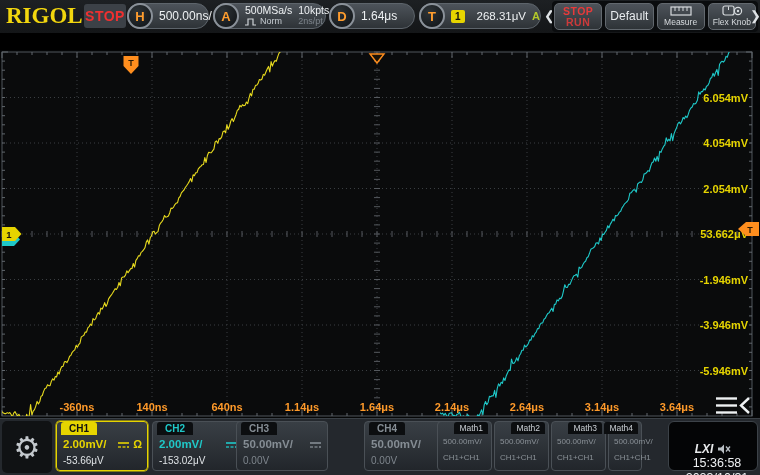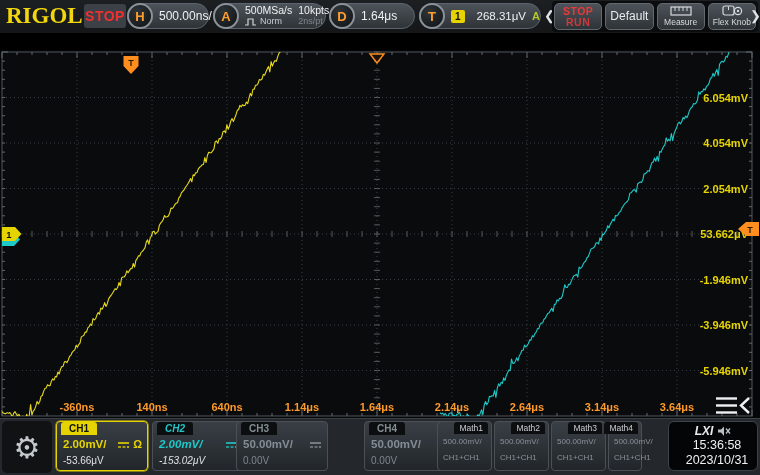--- a/index.html
+++ b/index.html
@@ -50,21 +50,21 @@
   .chtab.on{background:#e6d400;color:#111 !important;}
   .chrow1{position:absolute;left:6px;right:5px;top:16px;display:flex;align-items:center;font-size:11.5px;font-weight:bold;}
   .chrow1 .sp{flex:1;}
   .chrow2{position:absolute;left:6px;top:33px;font-size:10px;color:#dfe3e6;}
   .ohm{font-size:11px;font-weight:bold;margin-left:3px;}
   .mtab{position:absolute;right:3px;top:0;padding:0 5px;height:12px;line-height:12px;font-size:8.5px;
         color:#c9ced3;background:#0c0e10;border-radius:3px 3px 0 0;}
   .mrow1{position:absolute;left:5px;top:15px;font-size:8px;color:#8a9197;}
   .mrow2{position:absolute;left:5px;top:31px;font-size:8px;color:#8a9197;}
   .lxibox{position:absolute;left:668px;top:2px;width:90px;height:50px;background:#040506;border:1px solid #3c4248;
-        border-radius:6px;box-sizing:border-box;display:flex;flex-direction:column;align-items:center;padding-top:2px;}
+        border-radius:6px;box-sizing:border-box;display:flex;flex-direction:column;align-items:center;padding-top:20px;}
   .lxirow{display:flex;align-items:center;gap:4px;color:#e8eaec;font-size:12px;font-weight:bold;font-style:italic;}
   .clock{color:#eef0f2;font-size:12.5px;line-height:15px;font-weight:normal;margin-left:8px;}
 </style>
 </head>
 <body>
 
 <div class="screen">
 
   <div id="topbar">
     <div class="logo">RIGOL</div>
@@ -486,21 +486,21 @@
         <div class="card active" style="left: 56px; width: 92px; padding-left: 44px;">
           <div class="chtab on" style="color:#e6d400">CH1</div>
           <div class="chrow1" style="color:#e6d400">2.00mV/<span class="sp"></span><svg width="13" height="9">
               <line x1="1" y1="3" x2="12" y2="3" stroke="#e6d400" stroke-width="1.6"></line>
               <line x1="1" y1="7" x2="4" y2="7" stroke="#e6d400" stroke-width="1.3"></line>
               <line x1="5.5" y1="7" x2="8.5" y2="7" stroke="#e6d400" stroke-width="1.3"></line>
               <line x1="10" y1="7" x2="12" y2="7" stroke="#e6d400" stroke-width="1.3"></line>
             </svg><span class="ohm" style="color:#e6d400">Ω</span></div>
           <div class="chrow2" style="color:#dfe3e6">-53.66μV</div>
         </div>
-        <div class="card" style="left: 152px; width: 92px; font-style: italic;">
+        <div class="card" style="left: 152px; width: 92px;">
           <div class="chtab" style="color:#1fc8c8">CH2</div>
           <div class="chrow1" style="color:#1fc8c8">2.00mV/<span class="sp"></span><svg width="13" height="9">
               <line x1="1" y1="3" x2="12" y2="3" stroke="#1fc8c8" stroke-width="1.6"></line>
               <line x1="1" y1="7" x2="4" y2="7" stroke="#1fc8c8" stroke-width="1.3"></line>
               <line x1="5.5" y1="7" x2="8.5" y2="7" stroke="#1fc8c8" stroke-width="1.3"></line>
               <line x1="10" y1="7" x2="12" y2="7" stroke="#1fc8c8" stroke-width="1.3"></line>
             </svg></div>
           <div class="chrow2" style="color:#dfe3e6">-153.02μV</div>
         </div>
         <div class="card" style="left: 236px; width: 92px;">

